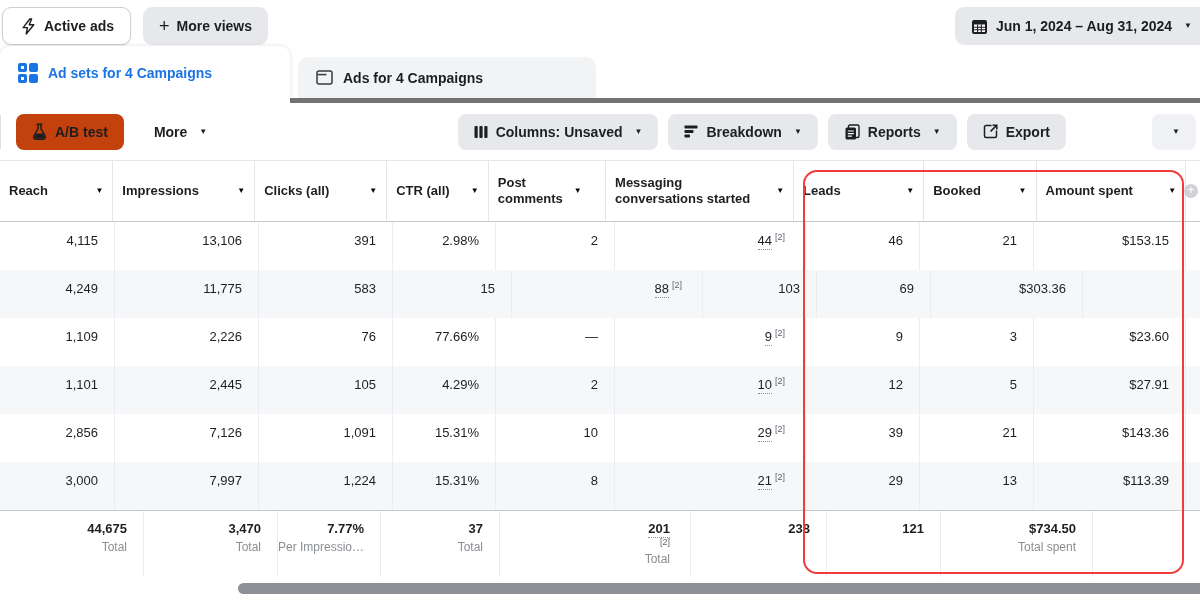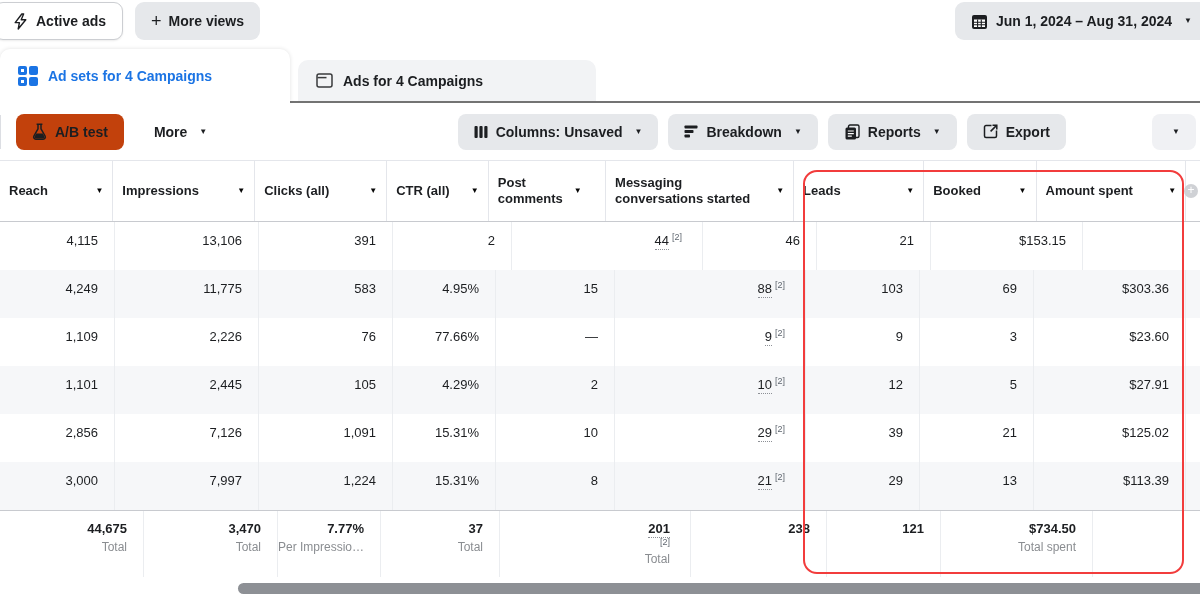--- a/index.html
+++ b/index.html
@@ -1,35 +1,35 @@
 <!DOCTYPE html>
 <html><head>
 <meta charset="utf-8">
 <style>
   * { box-sizing: border-box; margin: 0; padding: 0; }
   html,body { width:1200px; height:600px; overflow:hidden; background:#fff;
     font-family:"Liberation Sans","DejaVu Sans",sans-serif; color:#1c1e21; }
   .app { position:relative; width:1200px; height:600px; background:#fff; }
 
   
-  .viewbar { height:50px; display:flex; align-items:flex-start; padding:2px 0 0 4px; }
+  .viewbar { height:50px; display:flex; align-items:center; padding:2px 0 0 12px; }
   .btn { display:inline-flex; align-items:center; gap:8px; height:38px; border:none;
     border-radius:9px; font-size:14px; font-weight:600; color:#1c1e21; background:#e6e8eb;
     padding:0 16px; cursor:pointer; white-space:nowrap; }
   .btn.white { background:#fff; border:1px solid #ccced2; box-shadow:0 1px 2px rgba(0,0,0,.08); }
   .viewbar .btn.white { margin-left:-10px; padding-left:18px; }
   .viewbar .btn.gray { margin-left:12px; }
   .viewbar-spacer { flex:1; }
   .btn.date { margin-right:-8px; border-radius:9px; }
   .plus-glyph { font-size:18px; font-weight:400; line-height:1; margin-right:-1px; }
   .caret { font-size:8px; line-height:1; color:#1c1e21; }
   .btn .caret { margin-left:4px; }
 
   
-  .tabs { height:53px; display:flex; align-items:flex-end; border-bottom:2px solid #737373; }
+  .tabs { height:53px; display:flex; align-items:flex-end; border-bottom:5px solid #737373; }
   .tab { display:flex; align-items:center; gap:10px; font-size:14px; font-weight:700;
     border-radius:10px 10px 0 0; padding:0 18px; cursor:pointer; }
   .tab.active { width:290px; height:53px; background:#fff; color:#1b74e4; z-index:2;
     margin-bottom:-1px; box-shadow:0 0 4px rgba(0,0,0,.12); position:relative; }
   .tab.active::after { content:""; position:absolute; left:0; right:0; bottom:-4px; height:6px; background:#fff; }
   .tab.inactive { width:298px; height:41px; background:#f2f3f5; color:#1c1e21; margin-left:8px; }
 
   
   .grid-icon { display:grid; grid-template-columns:9px 9px; grid-template-rows:9px 9px; gap:2px; }
   .grid-icon i { border-radius:2px; background:#1b74e4; }
@@ -247,20 +247,23 @@
         <div class="tr">
           <div class="td c0" style="width: 115px;">
             <div class="tv">4,115</div>
           </div>
           <div class="td c1" style="width: 144px;">
             <div class="tv">13,106</div>
           </div>
           <div class="td c2" style="width: 134px;">
             <div class="tv">391</div>
           </div>
+          <div class="td c3" style="width: 103px;">
+            <div class="tv">2.98%</div>
+          </div>
           <div class="td c4" style="width: 119px;">
             <div class="tv">2</div>
           </div>
           <div class="td c5" style="width: 191px;">
             <div class="tv dotted">44</div>
             <sup class="note">[2]</sup>
           </div>
           <div class="td c6" style="width: 114px;">
             <div class="tv">46</div>
           </div>
@@ -275,23 +278,20 @@
         <div class="tr alt">
           <div class="td c0" style="width: 115px;">
             <div class="tv">4,249</div>
           </div>
           <div class="td c1" style="width: 144px;">
             <div class="tv">11,775</div>
           </div>
           <div class="td c2" style="width: 134px;">
             <div class="tv">583</div>
           </div>
-          <div class="td c3" style="width: 103px;">
-            <div class="tv">4.95%</div>
-          </div>
           <div class="td c4" style="width: 119px;">
             <div class="tv">15</div>
           </div>
           <div class="td c5" style="width: 191px;">
             <div class="tv dotted">88</div>
             <sup class="note">[2]</sup>
           </div>
           <div class="td c6" style="width: 114px;">
             <div class="tv">103</div>
           </div>
@@ -385,21 +385,21 @@
             <div class="tv dotted">29</div>
             <sup class="note">[2]</sup>
           </div>
           <div class="td c6" style="width: 114px;">
             <div class="tv">39</div>
           </div>
           <div class="td c7" style="width: 114px;">
             <div class="tv">21</div>
           </div>
           <div class="td c8" style="width: 152px;">
-            <div class="tv">$125.02</div>
+            <div class="tv">$143.36</div>
           </div>
           <div class="td gutter" style="width: 14px;"></div>
         </div>
         <div class="tr alt">
           <div class="td c0" style="width: 115px;">
             <div class="tv">3,000</div>
           </div>
           <div class="td c1" style="width: 144px;">
             <div class="tv">7,997</div>
           </div>

